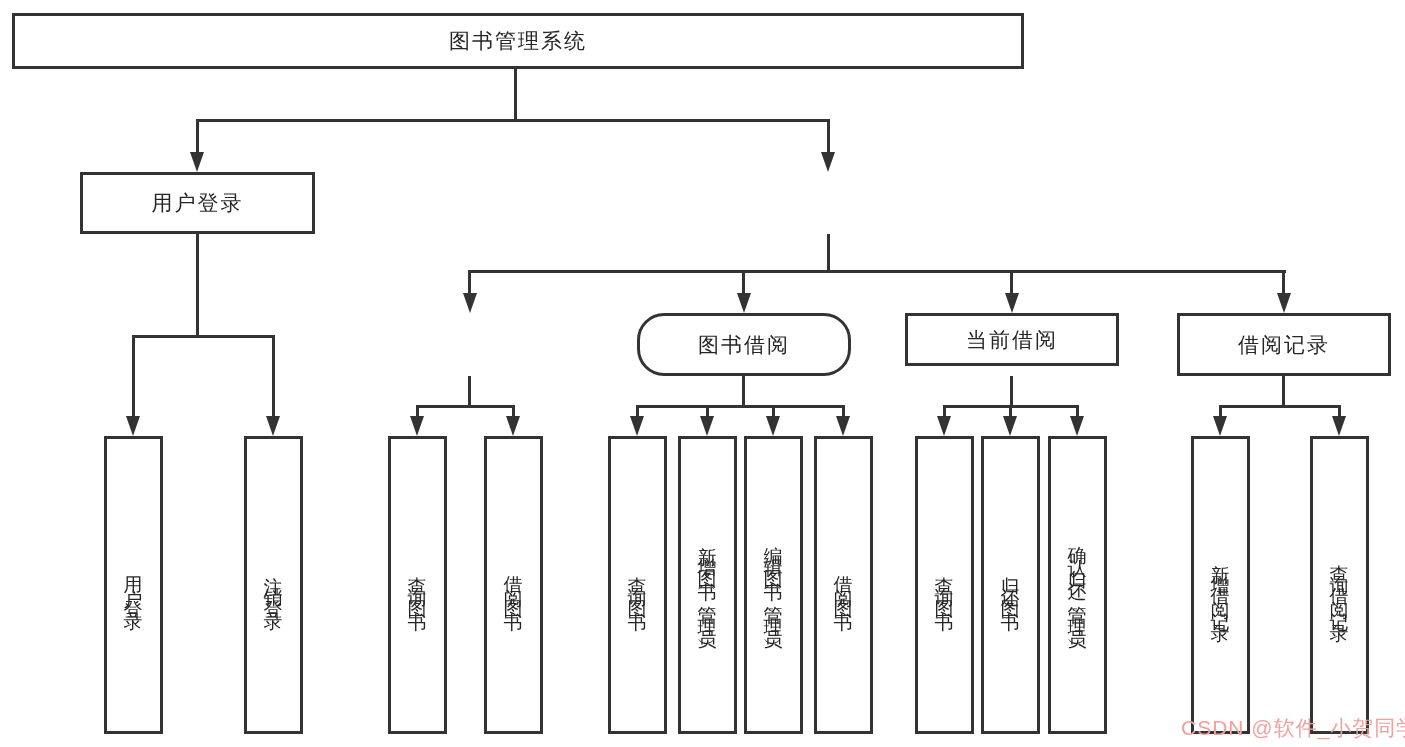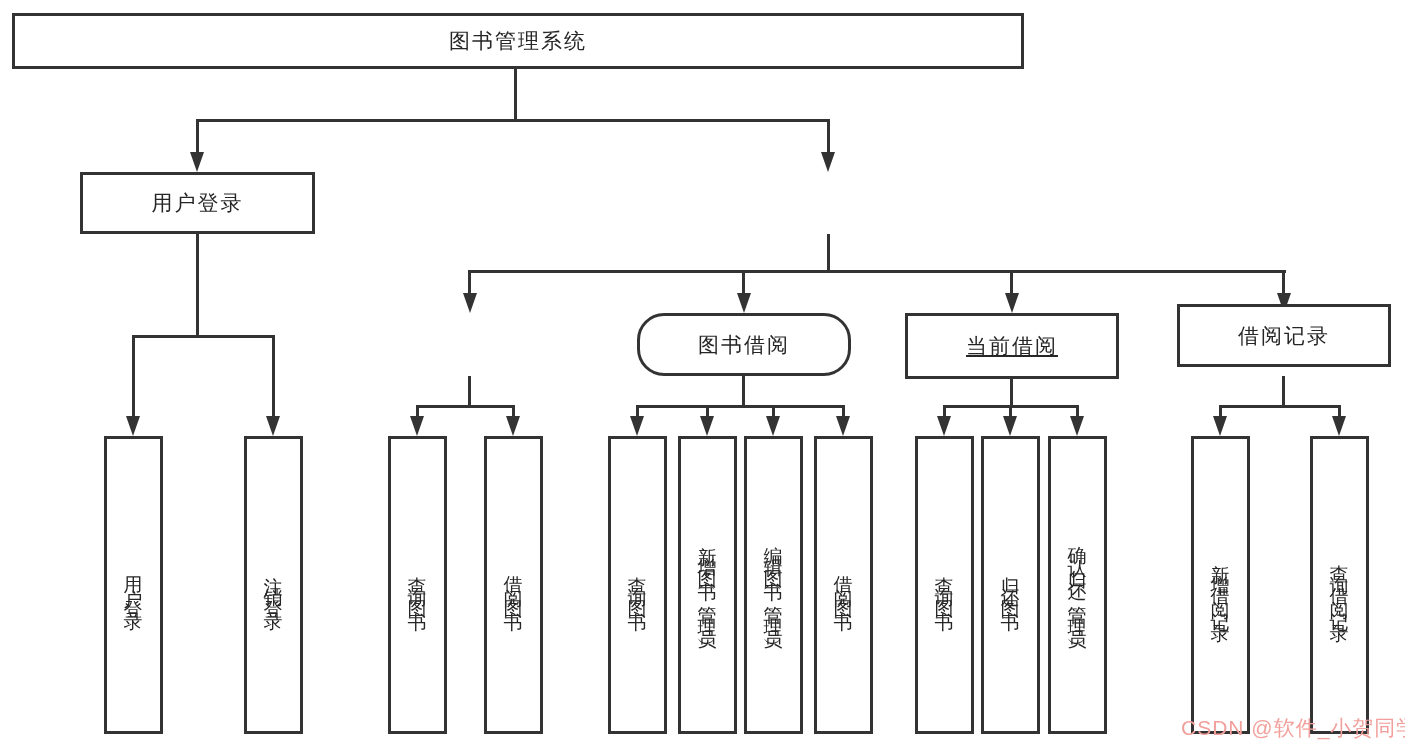--- a/index.html
+++ b/index.html
@@ -88,22 +88,22 @@
   <div class="vline" style="left:468px;  top:273px; height:21px;"></div>
   <div class="arrow" style="left:463px;  top:293px;"></div>
   <div class="vline" style="left:742px;  top:273px; height:21px;"></div>
   <div class="arrow" style="left:737px;  top:293px;"></div>
   <div class="vline" style="left:1010px; top:273px; height:21px;"></div>
   <div class="arrow" style="left:1005px; top:293px;"></div>
   <div class="vline" style="left:1282px; top:273px; height:21px;"></div>
   <div class="arrow" style="left:1277px; top:293px;"></div>
 
   <div class="box" style="left:637px; top:313px; width:214px; height:63px;border-radius:27px;">图书借阅</div>
-  <div class="box" style="left:905px; top:313px; width:214px; height:66px;text-decoration:underline;">当前借阅</div>
-  <div class="box" style="left:1177px; top:304px; width:214px; height:63px;">借阅记录</div>
+  <div class="box" style="left:905px; top:313px; width:214px; height:53px;">当前借阅</div>
+  <div class="box" style="left:1177px; top:313px; width:214px; height:63px;">借阅记录</div>
 
   <div class="vline" style="left:468px;  top:376px; height:31px;"></div>
   <div class="vline" style="left:742px;  top:376px; height:31px;"></div>
   <div class="vline" style="left:1010px; top:376px; height:31px;"></div>
   <div class="vline" style="left:1282px; top:376px; height:31px;"></div>
 
   <div class="hline" style="left:416px;  top:405px; width:99px;"></div>
   <div class="hline" style="left:636px;  top:405px; width:209px;"></div>
   <div class="hline" style="left:943px;  top:405px; width:136px;"></div>
   <div class="hline" style="left:1219px; top:405px; width:122px;"></div>

